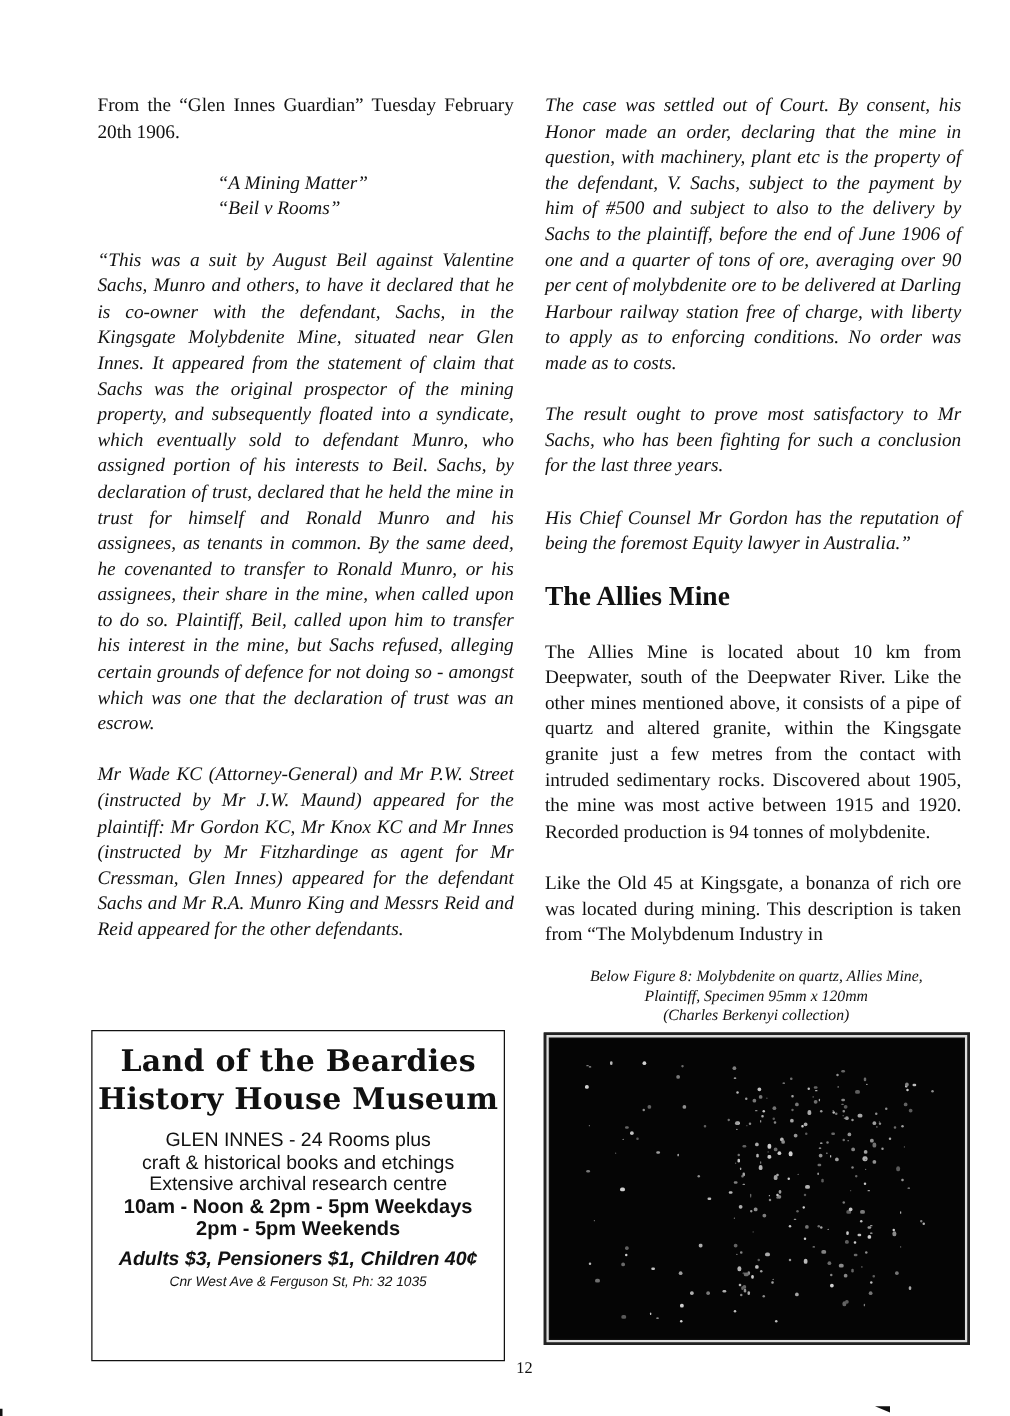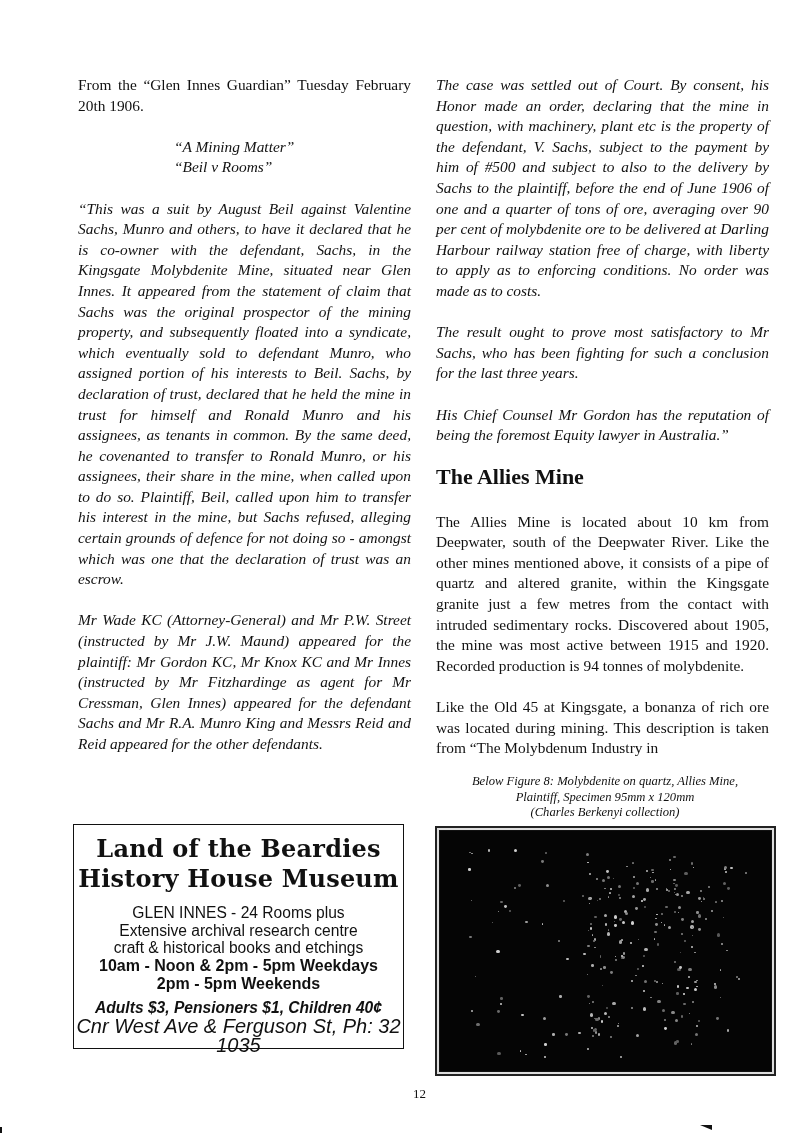--- a/index.html
+++ b/index.html
@@ -7,26 +7,26 @@
   .col { position: absolute; font-family: "Liberation Serif", serif; font-size: 15.4px; line-height: 20.6px; margin-top: 28px; }
   .left { left: 78px; top: 47px; width: 333px; }
   .right { left: 436px; top: 47px; width: 333px; }
   p { margin: 0; }
   .just { text-align: justify; }
   .it { font-style: italic; }
   .gap { height: 20.6px; }
   .subhead { margin-left: 96px; font-style: italic; }
   h2.section { font-family: "Liberation Serif", serif; font-weight: bold; font-size: 22px; margin: 18px 0 22px 0; line-height: 26px; }
   .caption { position: absolute; left: 436px; top: 774px; width: 338px; text-align: center; font-family: "Liberation Serif", serif; font-style: italic; font-size: 12.6px; line-height: 15.5px; }
-  .ad { position: absolute; left: 73px; top: 824px; width: 331px; height: 225px; border: 1.5px solid #111; box-sizing: border-box; text-align: center; font-family: "Liberation Sans", sans-serif; }
+  .ad { position: absolute; left: 73px; top: 824px; width: 331px; height: 265px; border: 1.5px solid #111; box-sizing: border-box; text-align: center; font-family: "Liberation Sans", sans-serif; }
   .ad .title { font-family: "DejaVu Serif", serif; font-weight: bold; font-size: 24px; line-height: 30px; margin-top: 9px; letter-spacing: 0.2px; }
   .ad .line { font-size: 15.6px; line-height: 17.6px; }
   .ad .bold { font-weight: bold; font-size: 16px; line-height: 18.5px; }
   .ad .bi { font-weight: bold; font-style: italic; font-size: 15.6px; line-height: 19px; margin-top: 4px; }
-  .ad .iline { font-style: italic; font-size: 20px; line-height: 19px; }
+  .ad .iline { font-style: italic; font-size: 11px; line-height: 19px; }
   .ad .first { margin-top: 10px; }
   .photo { position: absolute; left: 435px; top: 826px; width: 337px; height: 246px; background: #050505; border: 2px solid #222; box-shadow: inset 0 0 0 2px #ddd, inset 0 0 0 3px #111; overflow: hidden; }
   .photo .speck { position: absolute; border-radius: 50%; }
   .pagenum { position: absolute; left: 413px; top: 1086px; font-family: "Liberation Serif", serif; font-size: 13px; }
   .mark-right { position: absolute; left: 700px; top: 1125px; width: 0; height: 0; border-left: 12px solid transparent; border-top: 5px solid #111; }
   .mark-left { position: absolute; left: 0; top: 1127px; width: 2px; height: 6px; background: #111; }
 </style>
 </head>
 <body>
 
@@ -56,22 +56,22 @@
 <div class="caption">
   <div>Below Figure 8:  Molybdenite on quartz, Allies Mine,</div>
   <div>Plaintiff, Specimen 95mm x 120mm</div>
   <div>(Charles Berkenyi collection)</div>
 </div>
 
 <div class="ad">
   <div class="title">Land of the Beardies</div>
   <div class="title" style="margin-top:0">History House Museum</div>
   <div class="line first">GLEN INNES - 24 Rooms plus</div>
+  <div class="line">craft &amp; historical books and etchings</div>
   <div class="line">Extensive archival research centre</div>
-  <div class="line">craft &amp; historical books and etchings</div>
   <div class="bold">10am - Noon &amp; 2pm - 5pm Weekdays</div>
   <div class="bold">2pm - 5pm Weekends</div>
   <div class="bi">Adults $3, Pensioners $1, Children 40¢</div>
   <div class="iline">Cnr West Ave &amp; Ferguson St, Ph: 32 1035</div>
 </div>
 
 <div class="photo" title="Photograph of molybdenite on quartz specimen">
     <span class="speck" style="left: 228.511px; top: 59.6307px; width: 1.60994px; height: 1.60994px; background: rgb(143, 143, 143);"></span>
     <span class="speck" style="left: 160.998px; top: 189.408px; width: 2.47355px; height: 2.47355px; background: rgb(139, 139, 139);"></span>
     <span class="speck" style="left: 259.376px; top: 151.765px; width: 1.19145px; height: 1.19145px; background: rgb(149, 149, 149);"></span>

